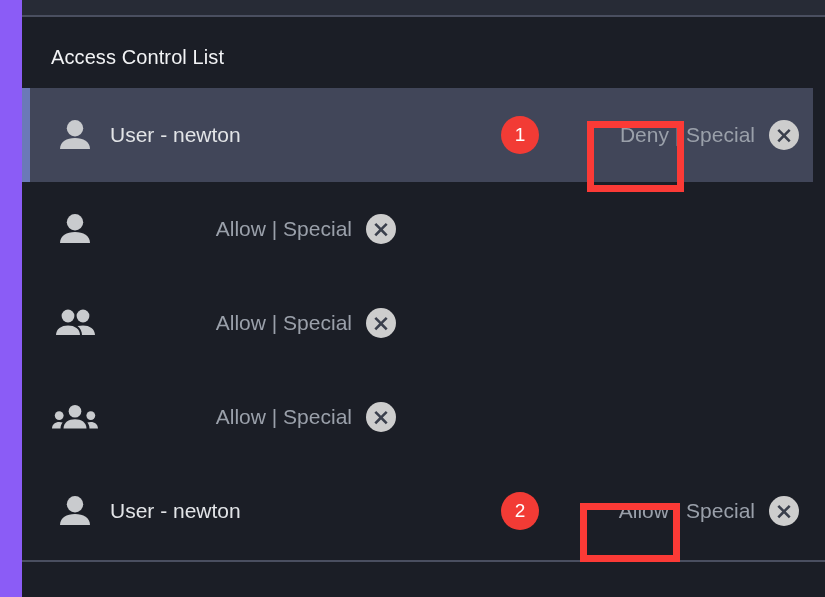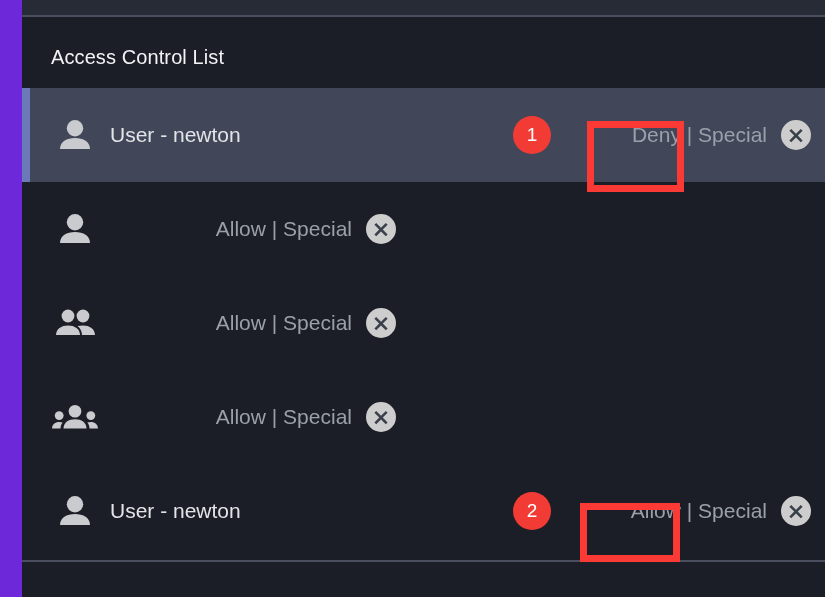--- a/index.html
+++ b/index.html
@@ -13,21 +13,21 @@
     overflow: hidden;
     font-family: "Liberation Sans", sans-serif;
     -webkit-font-smoothing: antialiased;
   }
 
   
   #screen {
     position: relative;
     width: 825px;
     height: 597px;
-    background: #6d28d9;  
+    background: #8b5cf6;  
   }
 
   
   .top-chrome {
     position: absolute;
     left: 22px;
     top: 0;
     right: 0;
     height: 15px;
     background: #272b36;
@@ -59,21 +59,21 @@
     line-height: 26px;
     color: #f2f3f5;
     letter-spacing: .1px;
     white-space: nowrap;
   }
 
   
   .acl-list {
     position: absolute;
     left: 0;
-    right: 0;
+    right: 12px;
     top: 71px;
   }
 
   .acl-row {
     position: relative;
     height: 94px;
     display: flex;
     align-items: center;
     background: transparent;
   }

